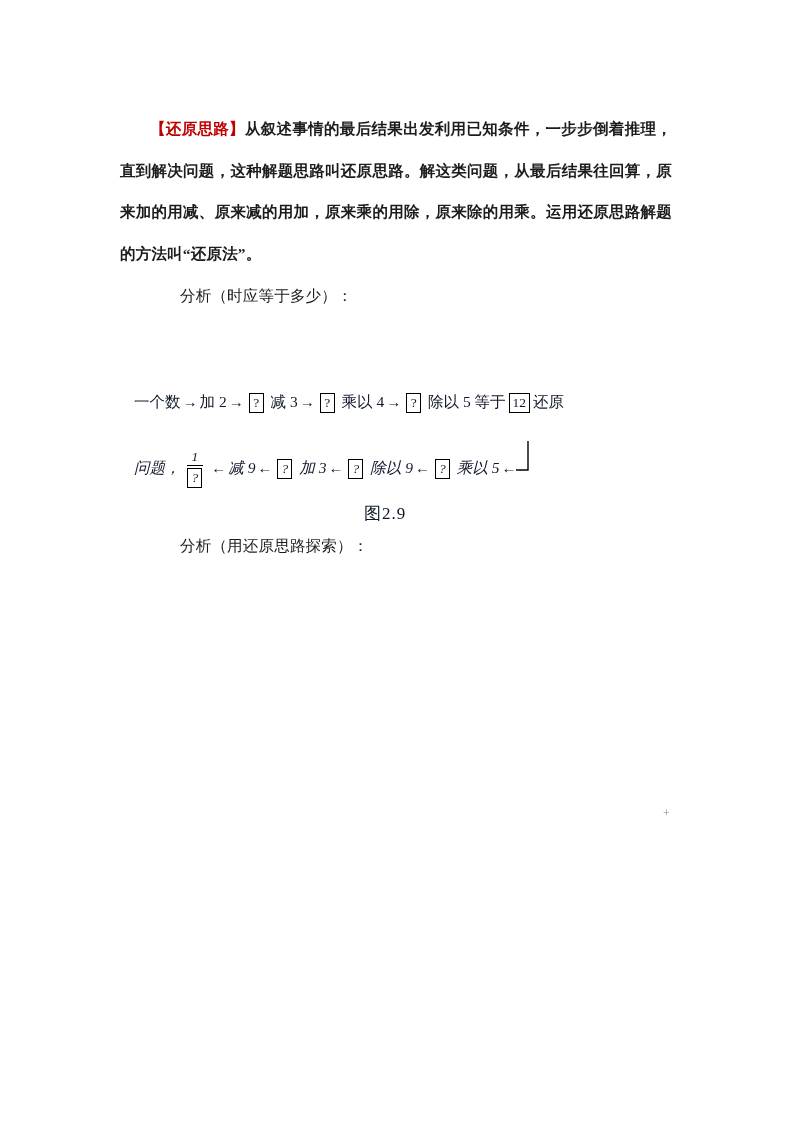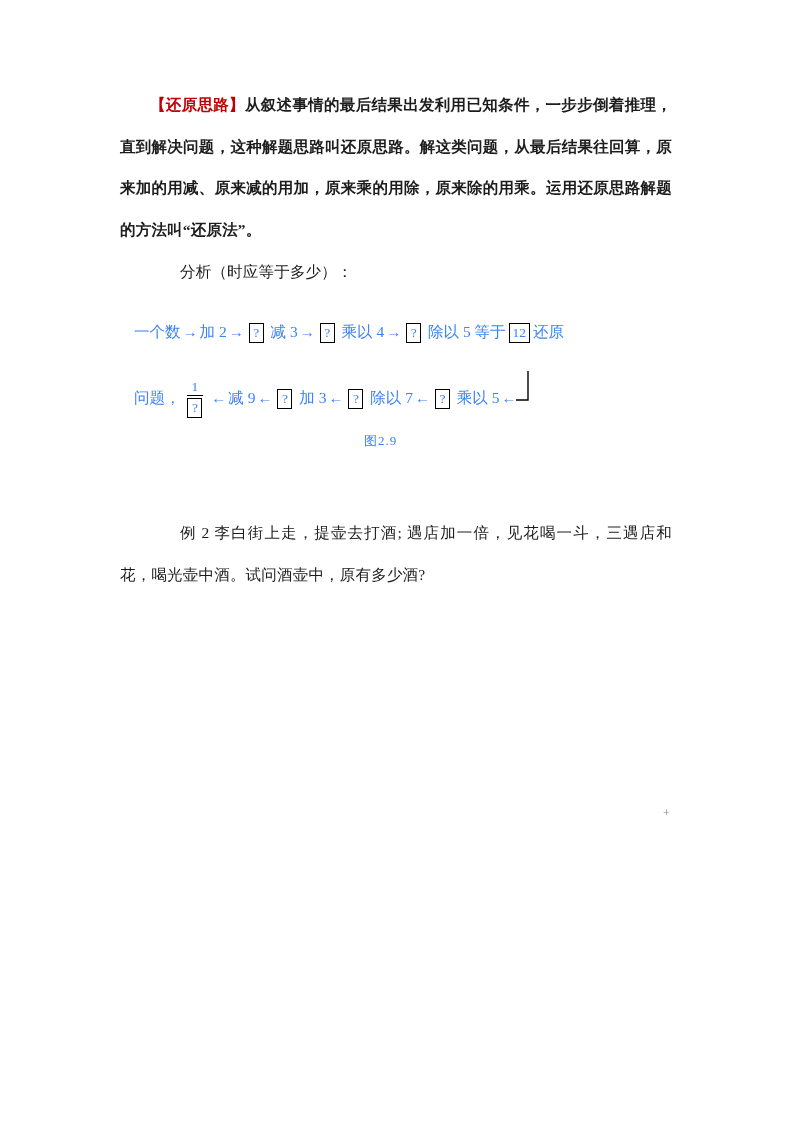--- a/index.html
+++ b/index.html
@@ -7,21 +7,21 @@
   body {
     width: 793px;
     height: 1122px;
     background: #ffffff;
     position: relative;
     overflow: hidden;
     font-family: "Liberation Serif", "DejaVu Serif", serif;
     color: #1c1c1c;
   }
   .page {
-    padding: 84px 121px 0 120px;
+    padding: 108px 121px 0 120px;
   }
   .para {
     margin: 0;
     font-size: 15.5px;
     line-height: 41.7px;
     text-align: justify;
     letter-spacing: 0.2px;
   }
   .para.intro {
     text-indent: 30px;
@@ -29,31 +29,32 @@
   }
   .para.indent2 {
     text-indent: 60px;
   }
   .tag {
     color: #c00000;
     font-weight: bold;
   }
   
   .diagram {
-    margin-top: 26px;
+    margin-top: 72px;
     padding-left: 14px;
     font-size: 15.5px;
-    color: #3b82f6;
+    color: #0f172a;
   }
   .drow {
     white-space: nowrap;
     line-height: 26px;
   }
   .drow.backward {
     margin-top: 24px;
+    font-style: italic;
   }
   .ar {
     display: inline-block;
     margin: 0 2px;
     font-size: 15px;
   }
   .qbox {
     display: inline-block;
     min-width: 15px;
     padding: 0 3px;
@@ -81,21 +82,21 @@
   .fraction .qbox {
     margin: 2px 0 0 0;
   }
   .elbow {
     vertical-align: -4px;
     margin-left: -2px;
   }
   .dcaption {
     margin-top: 14px;
     padding-left: 230px;
-    font-size: 13px;
+    font-size: 17px;
     letter-spacing: 1px;
   }
   
   .para.example2 { margin-top: 62px; }
   .stray {
     position: absolute;
     left: 663px;
     top: 806px;
     font-size: 12px;
     color: #8a8a8a;
@@ -122,28 +123,28 @@
       <span>乘以 4</span><span class="ar">→</span><span class="qbox">?</span>
       <span>除以 5 等于</span><span class="qbox">12</span><span>还原</span>
     </div>
 
     <div class="drow backward">
       <span>问题，</span><span class="fraction">
           <span class="fr-top">1</span>
           <span class="qbox">?</span>
         </span><span class="ar">←</span><span>减 9</span><span class="ar">←</span><span class="qbox">?</span>
       <span>加 3</span><span class="ar">←</span><span class="qbox">?</span>
-      <span>除以 7</span><span class="ar">←</span><span class="qbox">?</span>
+      <span>除以 9</span><span class="ar">←</span><span class="qbox">?</span>
       <span>乘以 5</span><span class="ar">←</span><svg class="elbow" width="16" height="38" viewBox="0 0 16 38">
           <path d="M0 31 H12 V2" stroke="#000" stroke-width="1.4" fill="none"></path>
         </svg>
     </div>
 
     <div class="dcaption">图2.9</div>
 
   </div>
 
-  <p class="para indent2 example2">例 2 李白街上走，提壶去打酒; 遇店加一倍，见花喝一斗，三遇店和花，喝光壶中酒。试问酒壶中，原有多少酒?</p>
 
+  <p class="para indent2">分析（用还原思路探索）：</p>
 
 </div>
 
 <span class="stray">+</span>
 
 </body></html>

